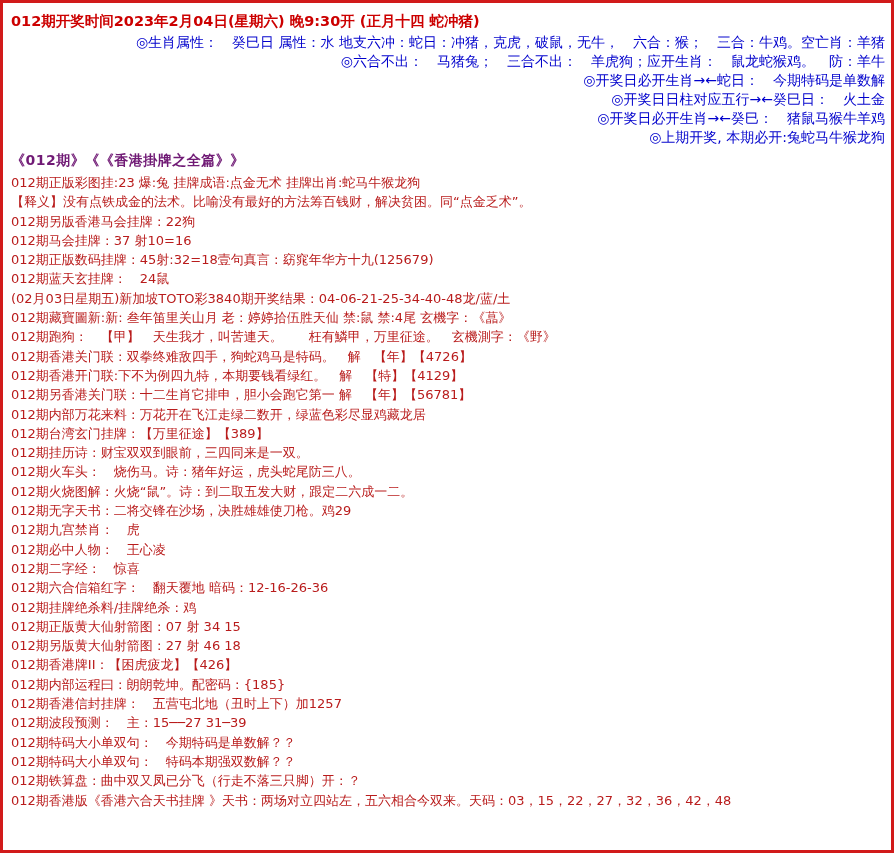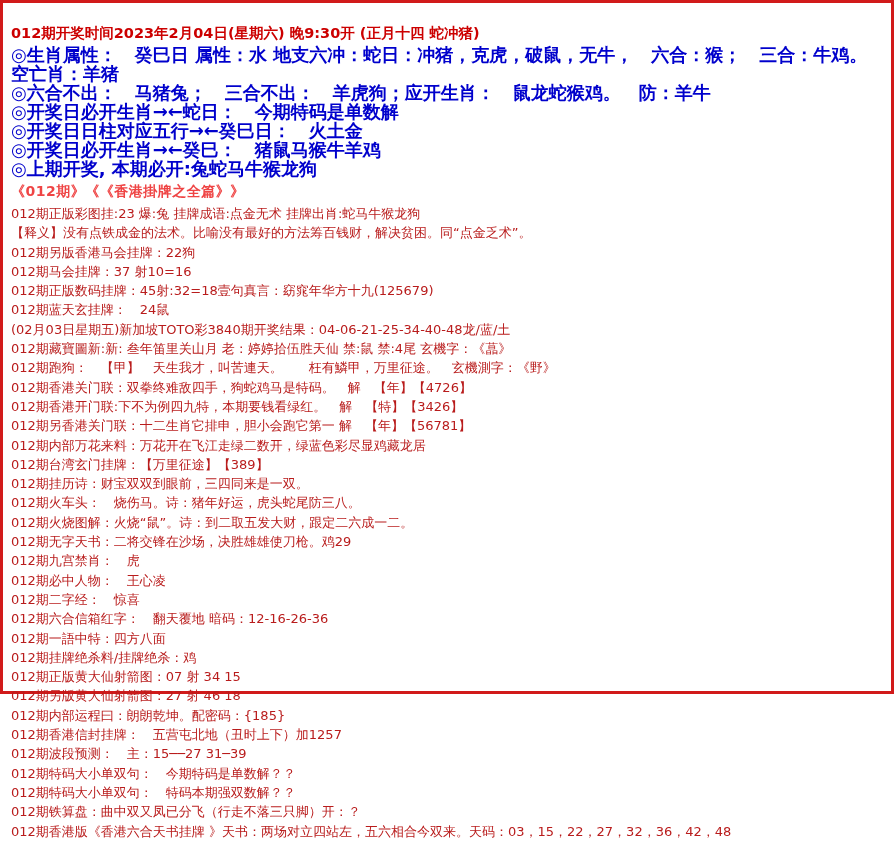--- a/index.html
+++ b/index.html
@@ -11,46 +11,47 @@
     height: 853px;
     background: #ffffff;
     font-family: "DejaVu Sans", "Liberation Sans", sans-serif;
     font-size: 13px;
     color: #111111;
     overflow: hidden;
   }
   .page {
     position: relative;
     width: 894px;
-    height: 694px;
+    height: 853px;
     box-sizing: border-box;
     border: 3px solid #d11a1a;
     background: #ffffff;
-    padding: 20px 6px 0 8px;
+    padding: 8px 6px 0 8px;
   }
   .title-line {
     color: #cc0000;
     font-weight: bold;
     font-size: 14.5px;
     line-height: 21px;
     margin-bottom: 1px;
   }
   .blue-line {
     color: #0000cc;
-    font-weight: bold;
-    font-size: 18px;
+    font-weight: normal;
+    font-size: 14px;
     line-height: 19px;
+    text-align: right;
   }
   .black-line {
     color: #b91c1c;
     line-height: 19.3px;
     font-size: 13px;
   }
   .heading-line {
-    color: #ef4444;
+    color: #701a75;
     font-weight: bold;
     font-size: 14px;
     line-height: 22px;
     letter-spacing: 0.5px;
   }
   .spacer-sm { height: 2px; }
 </style>
 </head>
 <body>
 
@@ -74,36 +75,36 @@
   <div class="black-line">012期正版彩图挂:23  爆:兔  挂牌成语:点金无术  挂牌出肖:蛇马牛猴龙狗</div>
   <div class="black-line">【释义】没有点铁成金的法术。比喻没有最好的方法筹百钱财，解决贫困。同“点金乏术”。</div>
   <div class="black-line">012期另版香港马会挂牌：22狗</div>
   <div class="black-line">012期马会挂牌：37  射10=16</div>
   <div class="black-line">012期正版数码挂牌：45射:32=18壹句真言：窈窕年华方十九(125679)</div>
   <div class="black-line">012期蓝天玄挂牌：　24鼠</div>
   <div class="black-line">(02月03日星期五)新加坡TOTO彩3840期开奖结果：04-06-21-25-34-40-48龙/蓝/土</div>
   <div class="black-line">012期藏寶圖新:新: 叁年笛里关山月  老：婷婷拾伍胜天仙  禁:鼠  禁:4尾  玄機字：《蕌》</div>
   <div class="black-line">012期跑狗：　【甲】　天生我才，叫苦連天。　　枉有鱗甲，万里征途。　玄機測字：《野》</div>
   <div class="black-line">012期香港关门联：双拳终难敌四手，狗蛇鸡马是特码。　解　【年】【4726】</div>
-  <div class="black-line">012期香港开门联:下不为例四九特，本期要钱看绿红。　解　【特】【3426】</div>
+  <div class="black-line">012期香港开门联:下不为例四九特，本期要钱看绿红。　解　【特】【4129】</div>
   <div class="black-line">012期另香港关门联：十二生肖它排申，胆小会跑它第一  解　【年】【56781】</div>
   <div class="black-line">012期内部万花来料：万花开在飞江走绿二数开，绿蓝色彩尽显鸡藏龙居</div>
   <div class="black-line">012期台湾玄门挂牌：【万里征途】【389】</div>
   <div class="black-line">012期挂历诗：财宝双双到眼前，三四同来是一双。</div>
   <div class="black-line">012期火车头：　烧伤马。诗：猪年好运，虎头蛇尾防三八。</div>
   <div class="black-line">012期火烧图解：火烧“鼠”。诗：到二取五发大财，跟定二六成一二。</div>
   <div class="black-line">012期无字天书：二将交锋在沙场，决胜雄雄使刀枪。鸡29</div>
   <div class="black-line">012期九宫禁肖：　虎</div>
   <div class="black-line">012期必中人物：　王心凌</div>
   <div class="black-line">012期二字经：　惊喜</div>
   <div class="black-line">012期六合信箱红字：　翻天覆地  暗码：12-16-26-36</div>
-  <div class="black-line">012期一語中特：四方八面</div>
   <div class="black-line">012期挂牌绝杀料/挂牌绝杀：鸡</div>
   <div class="black-line">012期正版黄大仙射箭图：07  射  34  15</div>
   <div class="black-line">012期另版黄大仙射箭图：27  射  46  18</div>
+  <div class="black-line">012期香港牌II：【困虎疲龙】【426】</div>
   <div class="black-line">012期内部运程曰：朗朗乾坤。配密码：{185}</div>
   <div class="black-line">012期香港信封挂牌：　五营屯北地（丑时上下）加1257</div>
   <div class="black-line">012期波段预测：　主：15──27  31─39</div>
   <div class="black-line">012期特码大小单双句：　今期特码是单数解？？</div>
   <div class="black-line">012期特码大小单双句：　特码本期强双数解？？</div>
   <div class="black-line">012期铁算盘：曲中双又凤已分飞（行走不落三只脚）开：？</div>
   <div class="black-line">012期香港版《香港六合天书挂牌 》天书：两场对立四站左，五六相合今双来。天码：03，15，22，27，32，36，42，48</div>
 
 </div>
 

